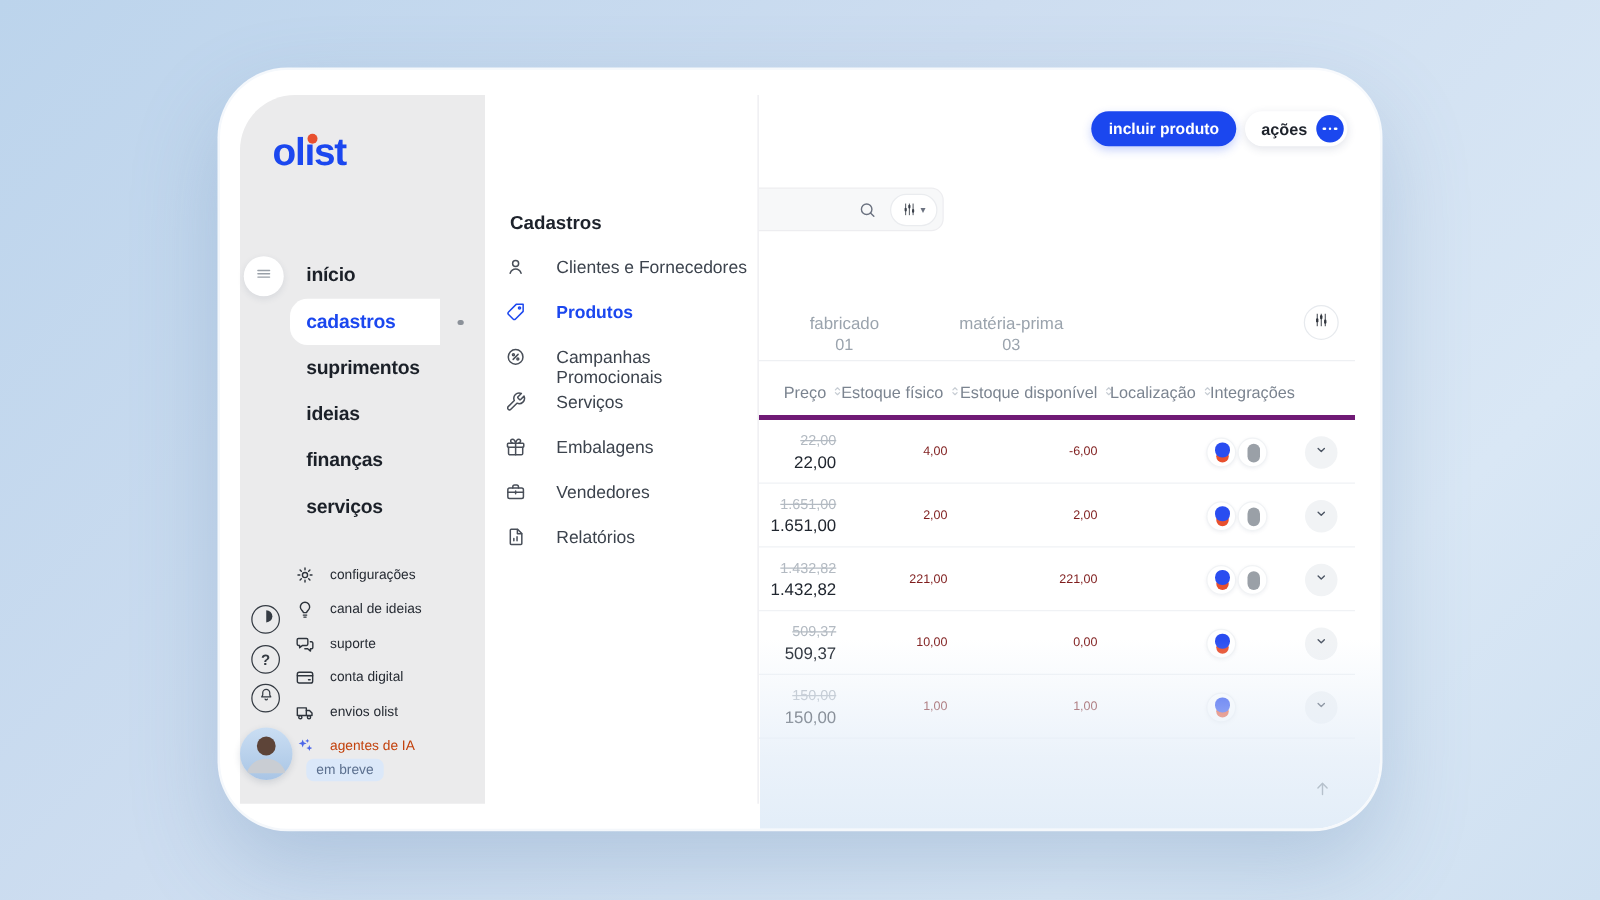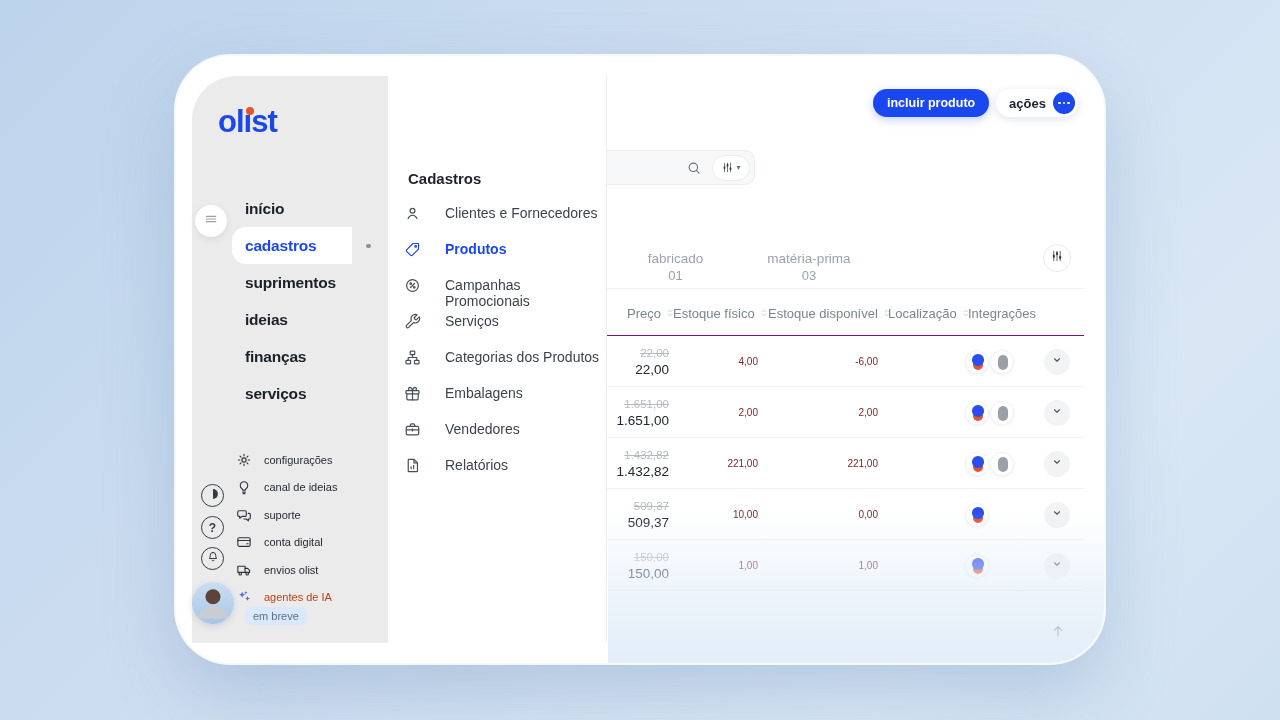--- a/index.html
+++ b/index.html
@@ -20,21 +20,21 @@
     background:#fff;border-radius:54px;
     box-shadow:0 0 0 2px rgba(255,255,255,.85), 0 30px 70px rgba(96,133,177,.30);
     overflow:hidden;
   }
   
   #sidebar-bg{position:absolute;left:16px;top:20px;width:196px;height:567px;
     background:var(--gray-panel);border-radius:44px 0 0 0;z-index:3}
   #logo{position:absolute;left:42px;top:50px;z-index:4;font-size:31px;font-weight:700;
     letter-spacing:-1px;color:var(--accent);line-height:1}
   .logo-dot{position:absolute;left:28px;top:1px;width:8px;height:8px;border-radius:50%;background:var(--red)}
-  #nav-primary{position:absolute;left:16px;top:134px;width:160px;z-index:4}
+  #nav-primary{position:absolute;left:16px;top:146px;width:160px;z-index:4}
   .nav1-item{position:relative;height:37px;display:flex;align-items:center;cursor:pointer}
   .nav1-label{position:relative;margin-left:53px;font-size:15.5px;font-weight:700;color:#1b2028;letter-spacing:-.2px}
   .nav1-item.active::before{content:"";position:absolute;left:40px;right:0;top:0;bottom:0;
     background:#fff;border-radius:14px 0 0 14px}
   .nav1-item.active .nav1-label{color:var(--accent)}
   .nav1-dot{position:absolute;left:174px;top:16.5px;width:4.5px;height:4.5px;border-radius:50%;background:#8b9199}
   #nav-secondary{position:absolute;left:16px;top:390px;width:196px;z-index:4}
   .nav2-item{height:27.5px;display:flex;align-items:center;cursor:pointer}
   .nav2-icon{width:16px;height:16px;margin-left:44px;color:#2e343c;flex:0 0 16px}
   .nav2-icon svg{width:16px;height:16px;display:block}
@@ -94,21 +94,21 @@
   .tab{padding-top:8px;text-align:center;color:#9aa3ad;cursor:pointer}
   .tab-label{font-size:13.5px;line-height:17px;display:block}
   .tab-count{font-size:13px;line-height:17px;display:block}
   .tab:nth-child(1){width:137px}
   .tab:nth-child(2){width:130px}
   #table-filter-btn{position:absolute;left:867px;top:188px;width:28px;height:28px;border-radius:50%;
     background:#fff;border:1px solid #e7eaee;display:flex;align-items:center;justify-content:center;cursor:pointer;z-index:1}
   #table-filter-btn svg{width:14px;height:14px;color:#31363e}
   
   #thead{position:absolute;left:431px;top:232px;width:477px;height:48px;
-    border-top:1px solid #eef0f3;border-bottom:1px solid #701a75;z-index:1}
+    border-top:1px solid #eef0f3;border-bottom:4px solid #701a75;z-index:1}
   .th{position:absolute;top:0;height:48px;display:flex;align-items:center;gap:4px;
     font-size:13px;color:#7b8490;white-space:nowrap;cursor:pointer}
   .sort{width:10px;height:10px;color:#c6ccd3}
   .sort svg{width:10px;height:10px;display:block}
   #tbody{position:absolute;left:431px;top:280px;width:477px;z-index:1}
   .trow{position:absolute;left:0;width:477px;height:51px;border-bottom:1px solid #f0f2f5;cursor:pointer}
   .cell-price{position:absolute;left:0;top:9px;width:62px;text-align:right}
   .old-price{display:block;font-size:11.5px;line-height:16px;color:#b3bac2;text-decoration:line-through}
   .cur-price{display:block;font-size:13.5px;line-height:17px;color:#20262f}
   .cell-num{position:absolute;top:0;height:51px;width:81px;display:flex;align-items:center;justify-content:flex-end;
@@ -370,31 +370,20 @@
           <span class="fly-icon">
             <svg viewBox="0 0 24 24" fill="none" stroke="currentColor" stroke-width="1.7" stroke-linecap="round" stroke-linejoin="round">
               <path d="M14.7 6.3a1 1 0 0 0 0 1.4l1.6 1.6a1 1 0 0 0 1.4 0l3.77-3.77a6 6 0 0 1-7.94 7.94l-6.91 6.91a2.12 2.12 0 0 1-3-3l6.91-6.91a6 6 0 0 1 7.94-7.94l-3.76 3.76z"></path>
             </svg>
           </span>
           <span class="fly-label">Serviços</span>
         </div>
         <div class="fly-item">
           <span class="fly-icon">
             <svg viewBox="0 0 24 24" fill="none" stroke="currentColor" stroke-width="1.7" stroke-linecap="round" stroke-linejoin="round">
-              <rect x="8.8" y="3" width="6.4" height="5" rx="1"></rect>
-              <rect x="2.8" y="16" width="6.4" height="5" rx="1"></rect>
-              <rect x="14.8" y="16" width="6.4" height="5" rx="1"></rect>
-              <path d="M12 8v4M6 16v-4h12v4"></path>
-            </svg>
-          </span>
-          <span class="fly-label">Categorias dos Produtos</span>
-        </div>
-        <div class="fly-item">
-          <span class="fly-icon">
-            <svg viewBox="0 0 24 24" fill="none" stroke="currentColor" stroke-width="1.7" stroke-linecap="round" stroke-linejoin="round">
               <path d="M20 12.4v7.1a1.5 1.5 0 0 1-1.5 1.5h-13A1.5 1.5 0 0 1 4 19.5v-7.1"></path>
               <rect x="2.8" y="8" width="18.4" height="4.4" rx="1"></rect>
               <path d="M12 8v13M12 8s-1-4.6-3.5-4.6a2.1 2.1 0 0 0 0 4.2M12 8s1-4.6 3.5-4.6a2.1 2.1 0 0 1 0 4.2"></path>
             </svg>
           </span>
           <span class="fly-label">Embalagens</span>
         </div>
         <div class="fly-item">
           <span class="fly-icon">
             <svg viewBox="0 0 24 24" fill="none" stroke="currentColor" stroke-width="1.7" stroke-linecap="round" stroke-linejoin="round">

